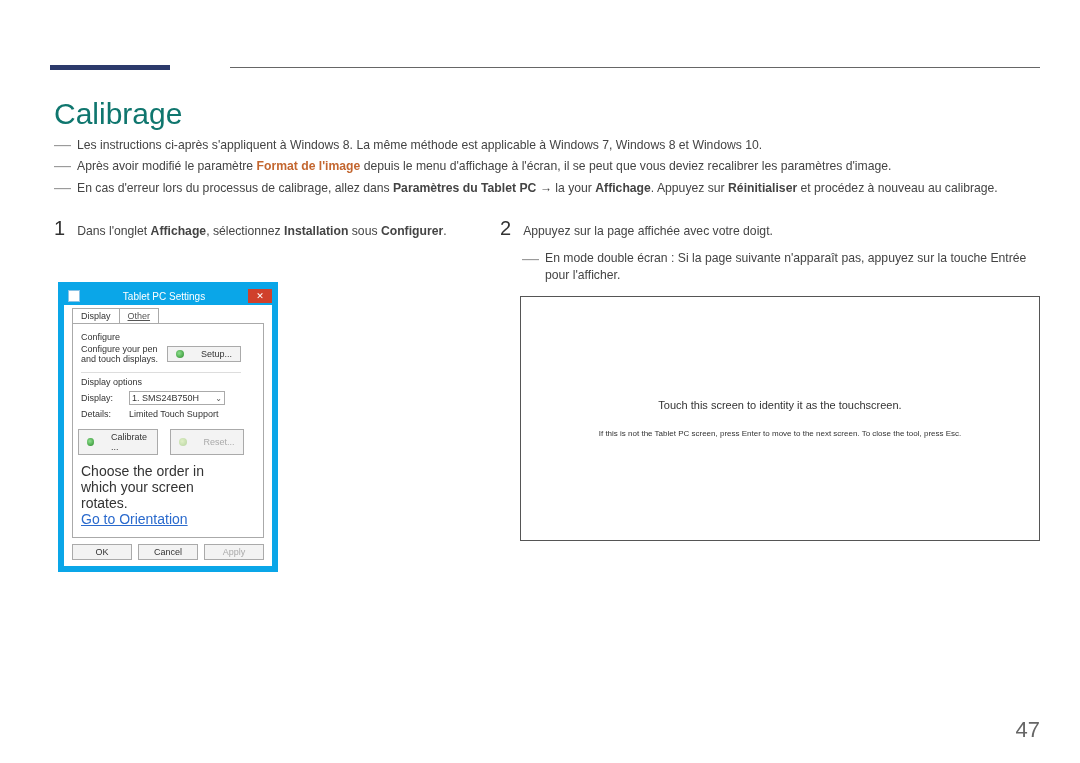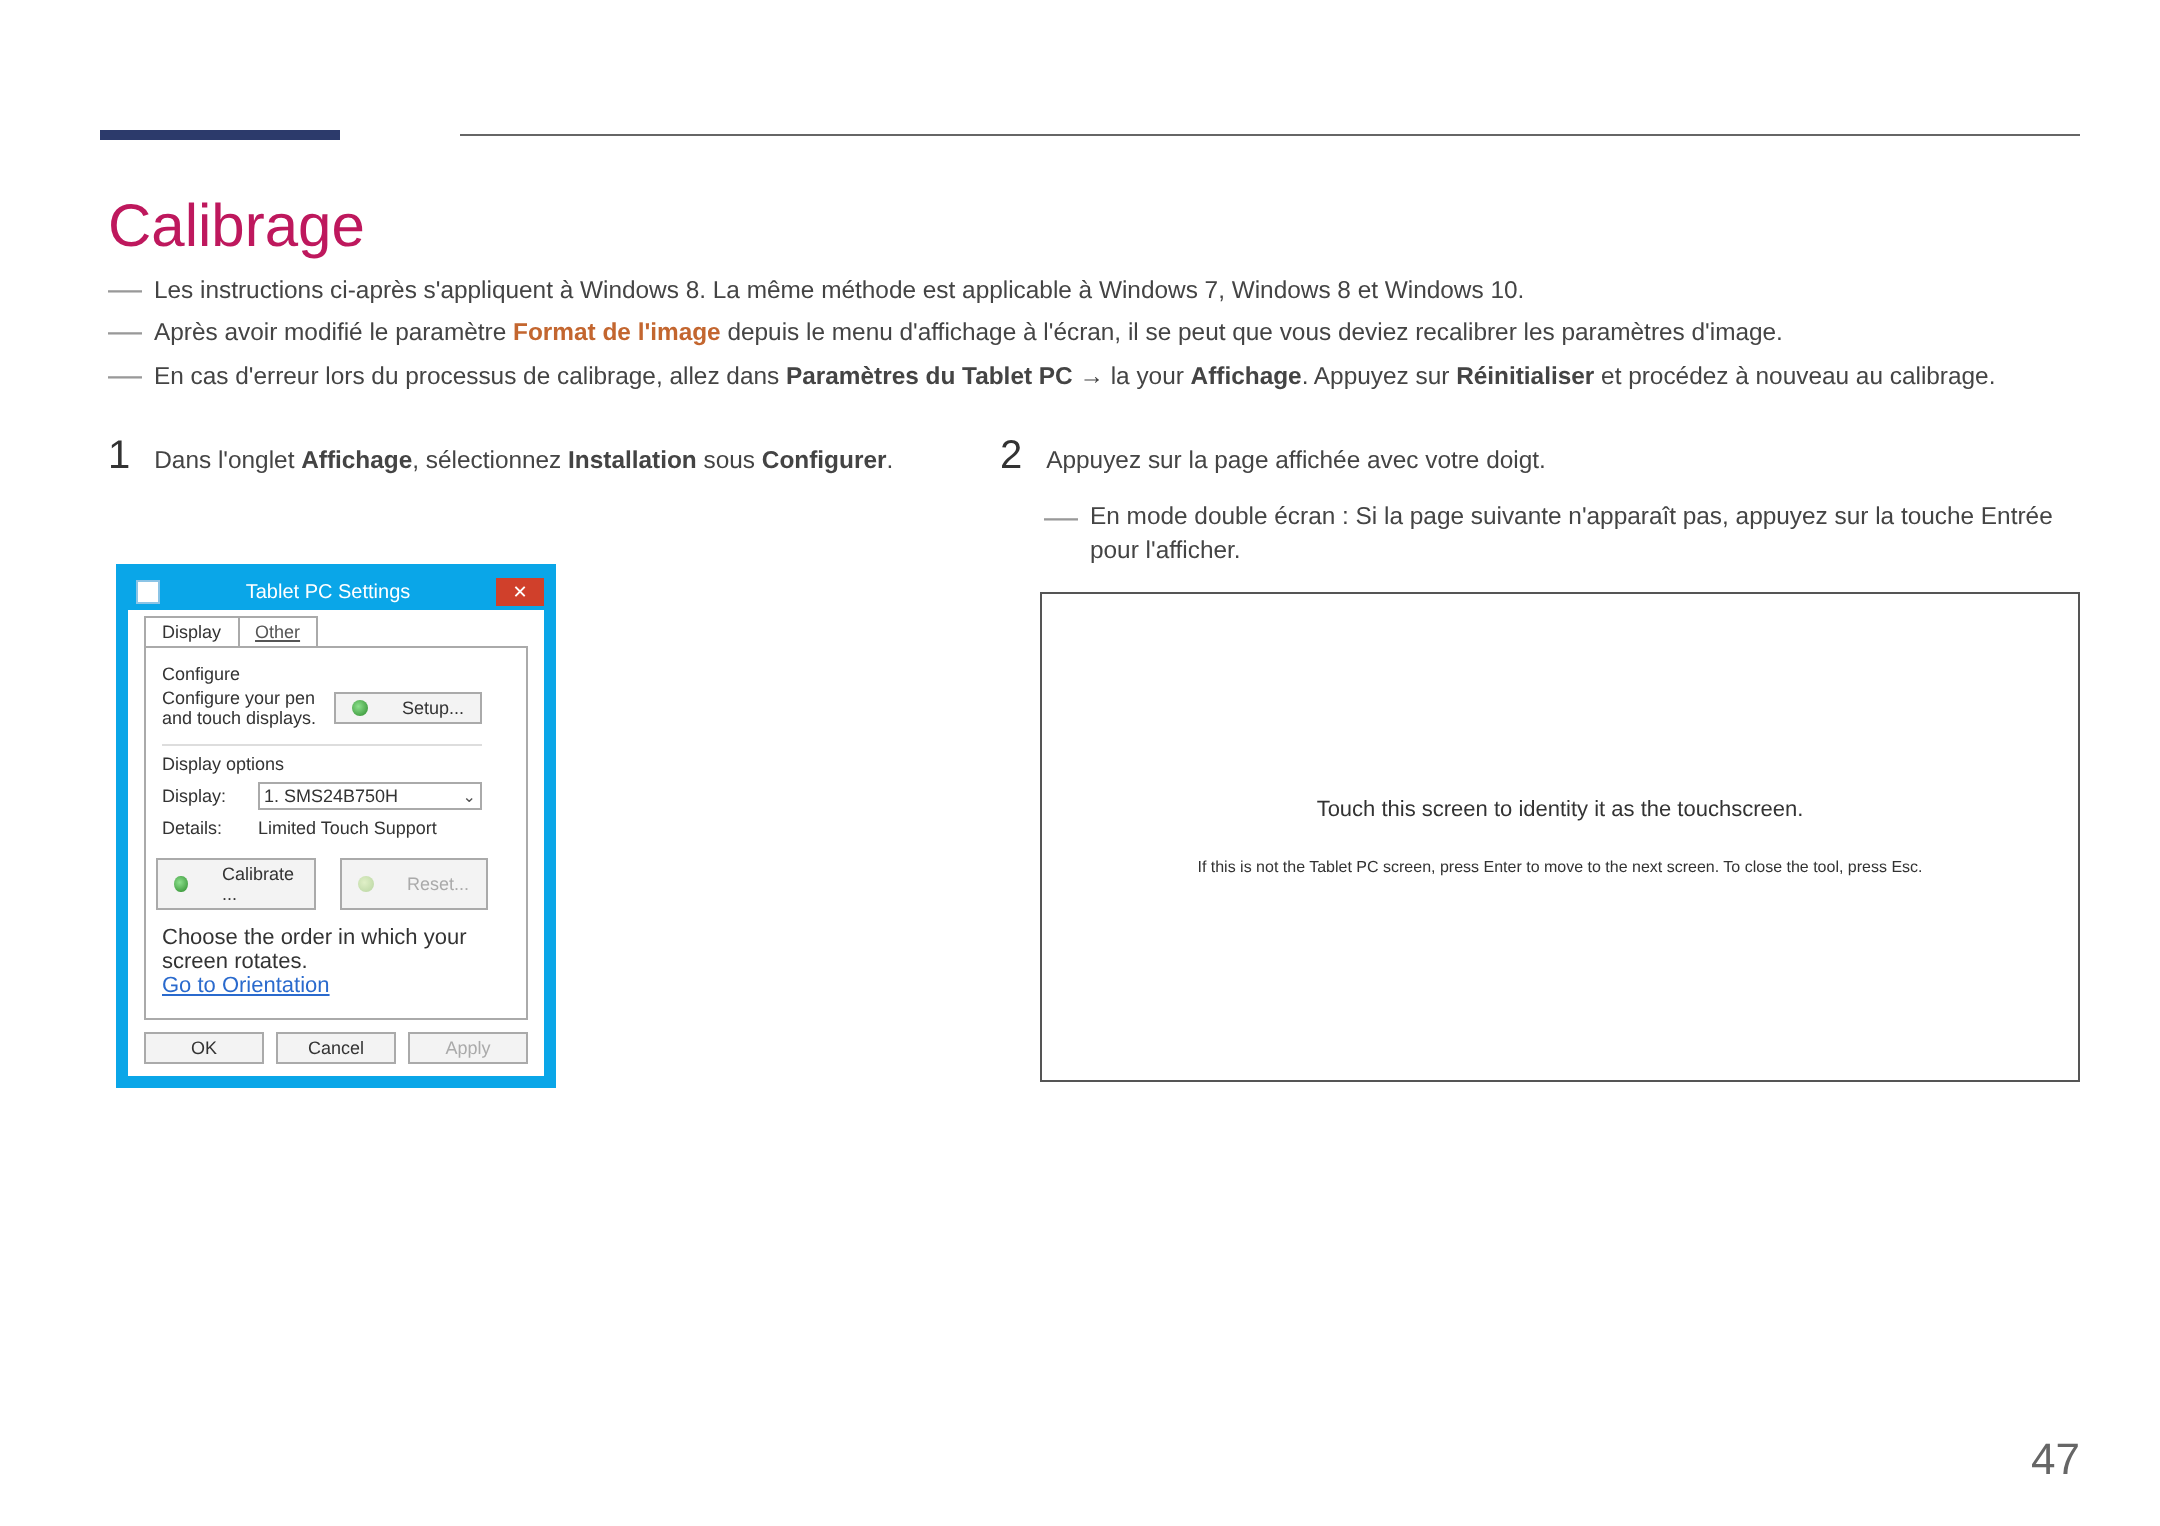--- a/index.html
+++ b/index.html
@@ -26,21 +26,21 @@
       right: 40px;
       height: 1px;
       background: #666;
     }
     .page-title {
       position: absolute;
       top: 97px;
       left: 54px;
       font-size: 30px;
       font-weight: normal;
-      color: #be185d;
+      color: #0f766e;
     }
     .intro-list {
       position: absolute;
       top: 136px;
       left: 54px;
       right: 40px;
       font-size: 12.2px;
       color: #444;
       line-height: 1.5;
     }
@@ -131,34 +131,34 @@
     .config-text { font-size:9px; color:#333; }
     .btn {
       border:1px solid #aaa; background:#f3f3f3;
       padding:2px 8px; font-size:9px;
       display:inline-flex; align-items:center; gap:17px;
     }
     .btn-icon { width:8px; height:8px; display:inline-block; }
     .btn-icon.green { background: radial-gradient(circle at 40% 40%, #8de08d, #2a8a2a); border-radius:50%; }
     .btn-icon.reset { background: radial-gradient(circle at 40% 40%, #cdec9b, #7ab54d); border-radius:50%; }
     .display-select {
-      width:112px; border:1px solid #aaa; font-size:9px; padding:1px 2px;
+      width:96px; border:1px solid #aaa; font-size:9px; padding:1px 2px;
       background:#fff; display:flex; justify-content:space-between; align-items:center;
     }
     .chevron { font-size:8px; color:#555; }
     .dialog-footer {
       display:flex; justify-content:flex-end; gap:6px;
       padding:6px 0 0 0;
     }
     .footer-btn {
       border:1px solid #aaa; background:#f3f3f3;
       padding:2px 0; width:64px; text-align:center; font-size:9px;
     }
     .footer-btn.disabled { color:#aaa; }
-    .orientation-text { font-size:11px; margin-top:8px; }
+    .orientation-text { font-size:14px; margin-top:8px; }
     .link { color:#2a6acd; text-decoration:underline; }
     
     .touch-box {
       border:1px solid #555;
       width:520px; height:245px;
       display:flex; flex-direction:column;
       align-items:center; justify-content:center;
       padding: 20px;
       margin-top: 6px;
       margin-left: 20px;

